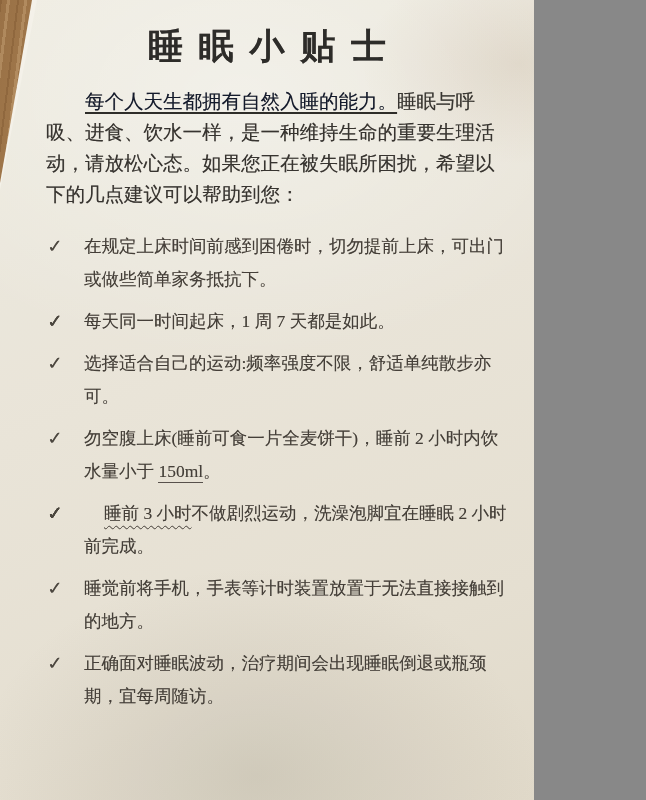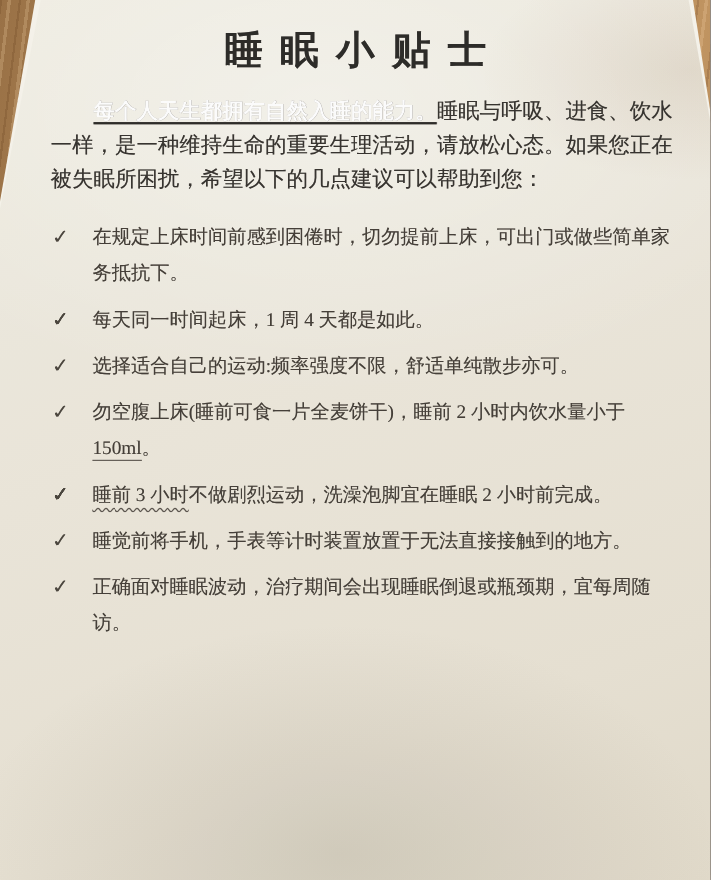--- a/index.html
+++ b/index.html
@@ -1,18 +1,18 @@
 <!DOCTYPE html>
 <html><head>
 <meta charset="utf-8">
 <style>
   html,body{margin:0;padding:0;background:#888;}
   .photo{
     position:relative;
-    width:646px;height:800px;
+    width:534px;height:800px;
     overflow:hidden;
     font-family:"Liberation Sans",sans-serif;
     filter:saturate(.96) contrast(.97);
   }
   
   .wood{
     position:absolute;inset:0;
     background:
       repeating-linear-gradient(97deg,
         rgba(92,52,16,.20) 0 2px, rgba(0,0,0,0) 2px 7px,
@@ -47,22 +47,22 @@
     text-shadow:0 0 .6px rgba(43,41,38,.55);
   }
   .intro{
     margin:16px 24px 0 46px;
     font-size:19.5px;line-height:31px;
     color:#35322d;
     text-indent:2em;
     text-shadow:.2px 0 .4px rgba(53,50,45,.5);
   }
   .intro .lead{
-    font-weight:bold;
-    color:#ffffff;
+    font-weight:normal;
+    color:#0f172a;
     text-decoration:underline;
     text-decoration-thickness:2.2px;
     text-underline-offset:4px;
     text-decoration-color:#2c2a26;
   }
   .tips{
     margin:20px 26px 0 46px;
   }
   .tip{
     position:relative;
@@ -80,20 +80,21 @@
     transform:rotate(-6deg) scaleX(1.15);
   }
   .mark-underline{
     border-bottom:1.6px solid #57504a;
     padding-bottom:1px;
     margin-top:18px;
   }
   .mark-wavy{
     text-decoration:underline wavy 1px #5a534c;
     text-underline-offset:6px;
+    margin-left:20px;
   }
 </style>
 </head>
 <body>
 
 <div class="photo">
   <div class="wood"></div>
   <div class="paper-edge"></div>
   <div class="paper"></div>
   <div class="content">
@@ -102,21 +103,21 @@
     <div class="tips">
   <div class="tip">
     <span class="check">✓</span><span class="tip-text"><span>在规定上床时间前感到困倦时，切勿提前上床，可出门或做些简单家务抵抗下。</span></span>
   </div>
 
   <div class="tip">
     <span class="check">✓</span>
   </div>
 
   <div class="tip">
-    <span class="check">✓</span><span class="tip-text"><span>每天同一时间起床，1 周 4 天都是如此。</span></span>
+    <span class="check">✓</span><span class="tip-text"><span>每天同一时间起床，1 周 7 天都是如此。</span></span>
   </div>
 
   <div class="tip">
     <span class="check">✓</span><span class="tip-text"><span>选择适合自己的运动:频率强度不限，舒适单纯散步亦可。</span></span>
   </div>
 
   <div class="tip">
     <span class="check">✓</span><span class="tip-text"><span>勿空腹上床(睡前可食一片全麦饼干)，睡前 2 小时内饮水量小于 </span><span class="mark-underline">150ml</span><span>。</span></span>
   </div>
 

